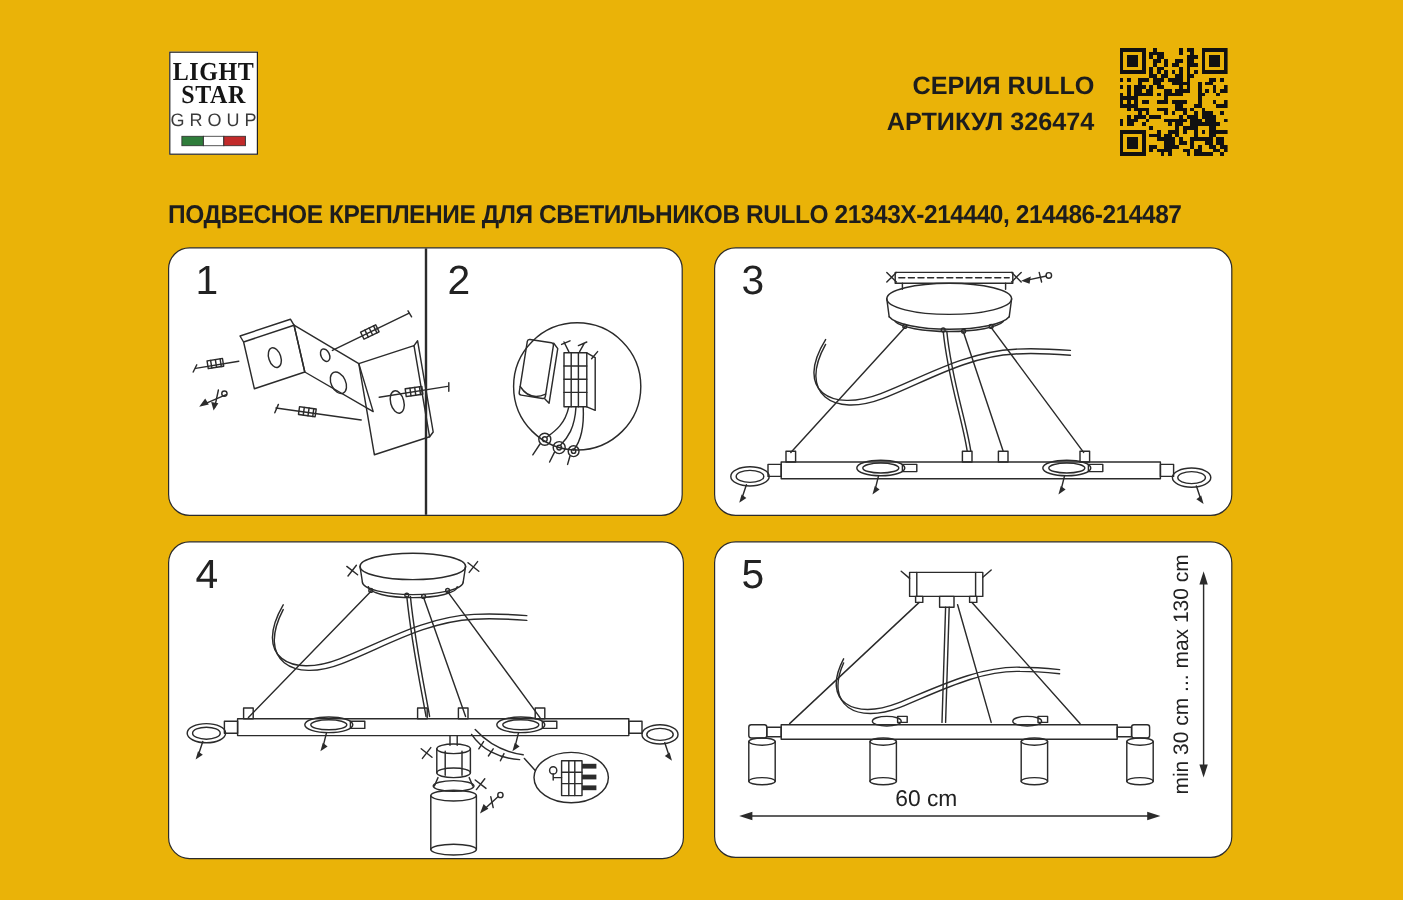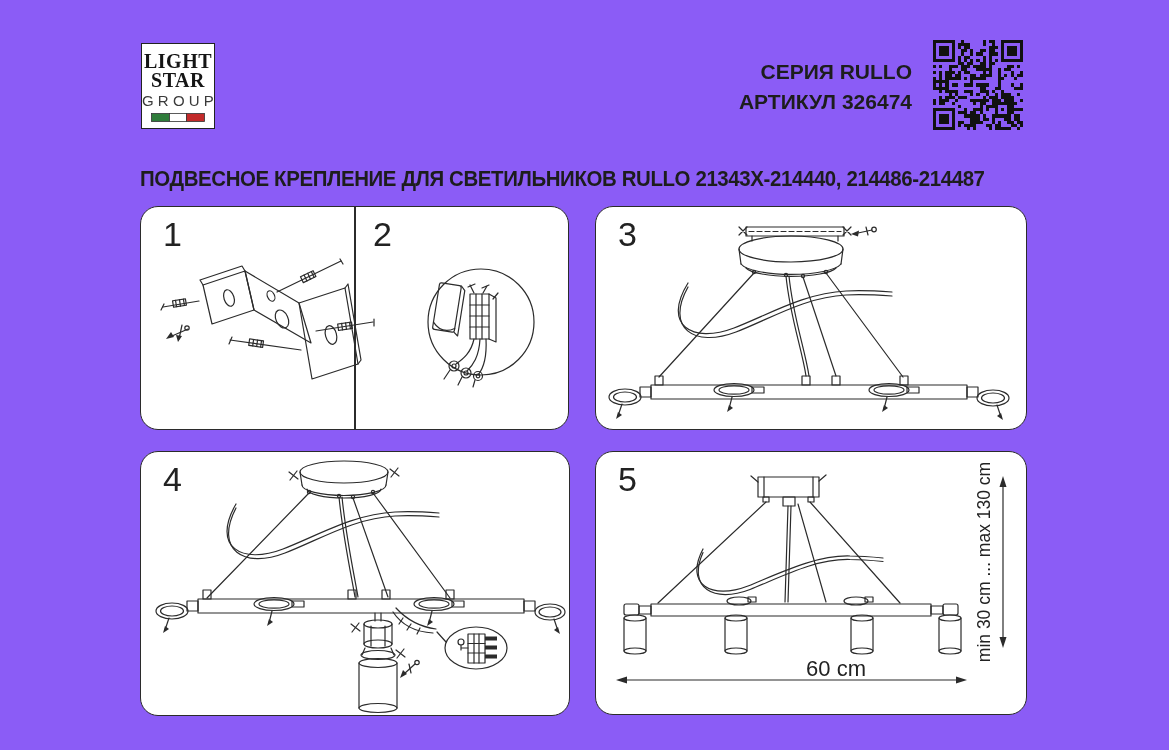--- a/index.html
+++ b/index.html
@@ -1,16 +1,16 @@
 <!DOCTYPE html>
 <html><head>
 <meta charset="utf-8">
 <style>
   html,body{margin:0;padding:0;background:#fff;}
-  .page{position:relative;width:1169px;height:750px;background:#8b5cf6;
+  .page{position:relative;width:1169px;height:750px;background:#eab308;
         font-family:"Liberation Sans",sans-serif;color:#1f1f1f;overflow:hidden;}
 
   
   .logo-box{position:absolute;left:141px;top:43px;width:72px;height:84px;
             border:1.6px solid #222;display:flex;flex-direction:column;
             align-items:center;justify-content:center;background:#fff;}
   .logo-word{font-family:"Liberation Serif",serif;font-weight:700;font-size:20px;
              line-height:19px;letter-spacing:.5px;color:#151515;transform:scaleY(1.08);}
   .logo-group{font-family:"Liberation Sans",sans-serif;font-size:15px;letter-spacing:4.2px;
               color:#3a3a3a;margin:3px 0 4px 4px;}
@@ -27,22 +27,22 @@
   
   .panel{position:absolute;border:1.6px solid #2b2b2b;border-radius:18px;background:#fff;}
   .p12{left:140px;top:206px;width:427px;height:222px;}
   .p3 {left:595px;top:206px;width:430px;height:222px;}
   .p4 {left:140px;top:451px;width:428px;height:263px;}
   .p5 {left:595px;top:451px;width:430px;height:262px;}
   .divider{position:absolute;left:213px;top:0;width:1.6px;height:100%;background:#2b2b2b;}
   .step-num{position:absolute;font-size:34px;font-weight:400;color:#222;line-height:34px;}
   .panel svg.draw{position:absolute;left:0;top:0;}
 
-  .dim-w{position:absolute;left:150px;top:204px;width:120px;text-align:right;
-         font-size:22px;color:#222;}
+  .dim-w{position:absolute;left:150px;top:204px;width:120px;text-align:left;
+         font-size:19px;color:#222;}
   .dim-h{position:absolute;left:278px;top:100px;width:220px;height:20px;text-align:center;
          font-size:17.5px;color:#222;transform:rotate(-90deg);}
 </style>
 </head>
 <body>
 
 <div class="page">
 
   <div class="logo-box">
     <div class="logo-word">LIGHT</div>

